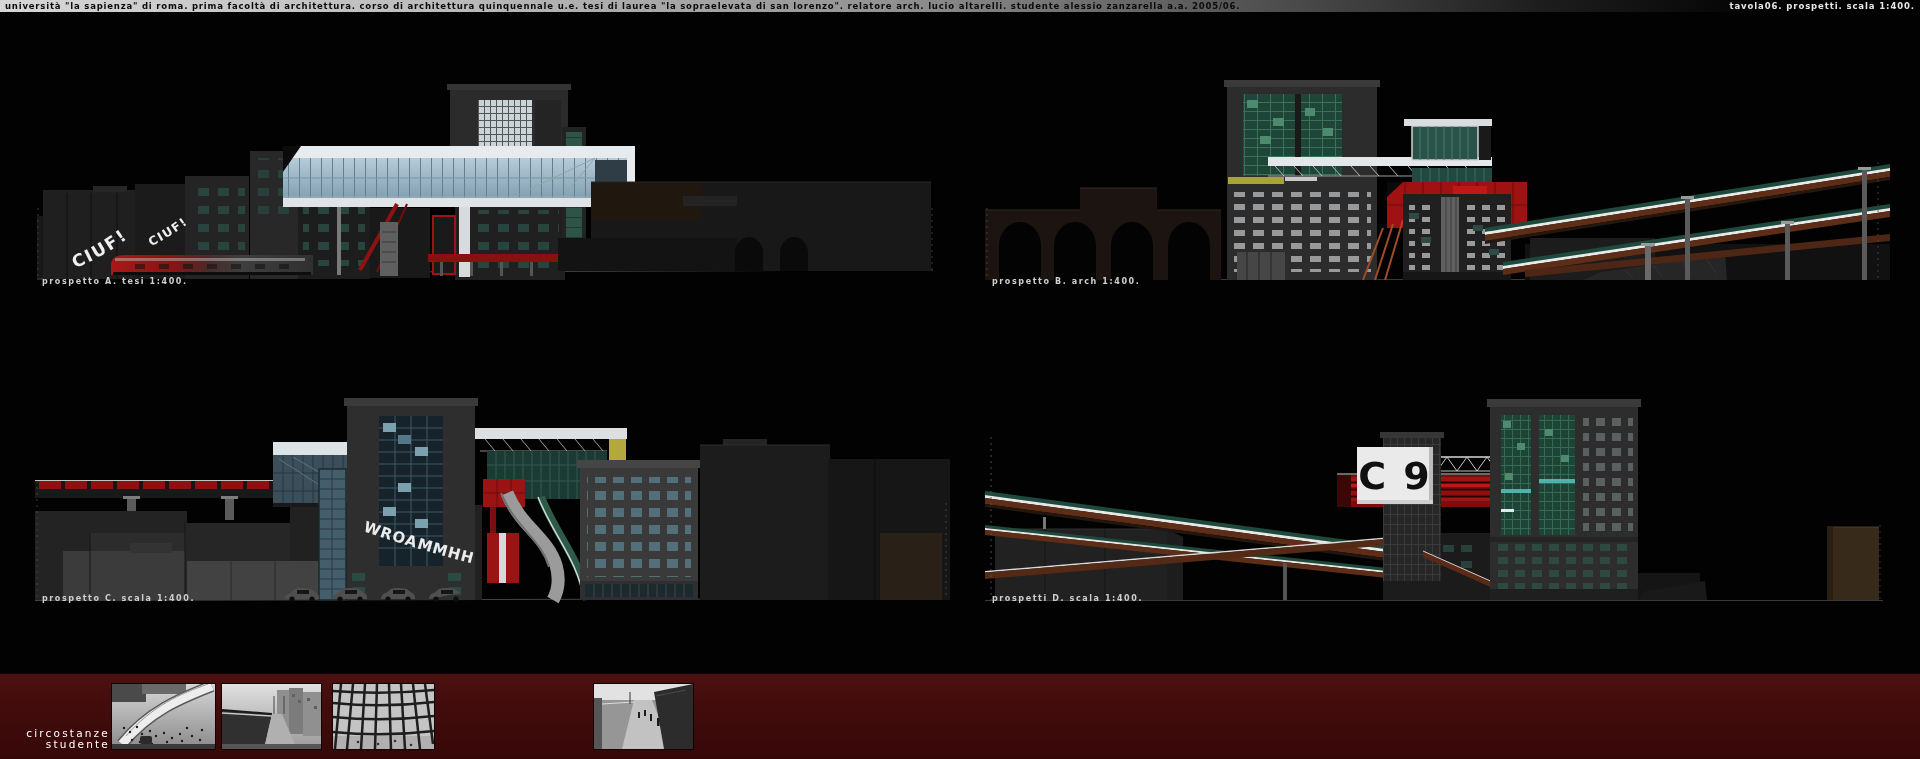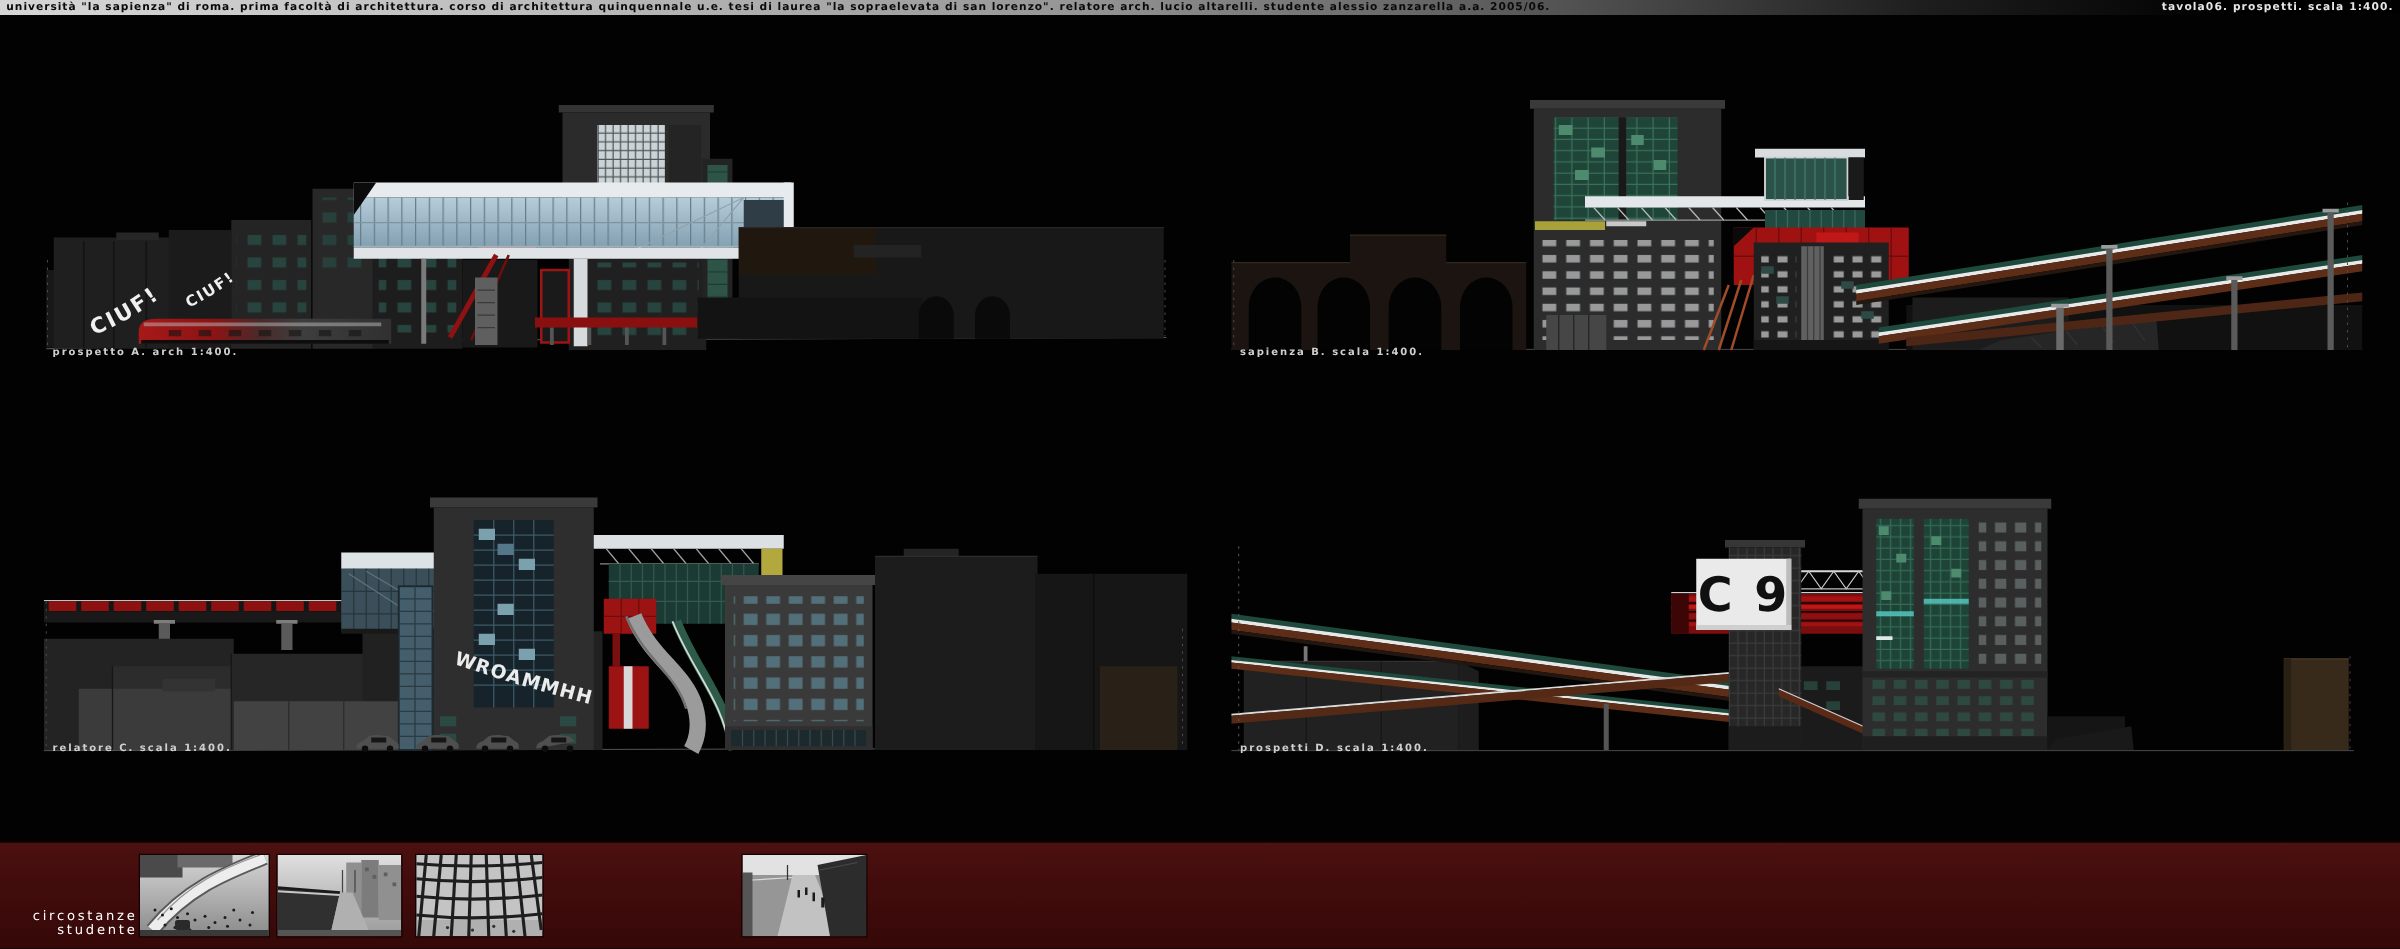--- a/index.html
+++ b/index.html
@@ -163,21 +163,21 @@
     <text font-size="17" font-weight="bold" fill="#f0f0f0" letter-spacing="2">
       <textPath href="#a-arc1">CIUF!</textPath>
     </text>
     <text font-size="12" font-weight="bold" fill="#f0f0f0" letter-spacing="1.5">
       <textPath href="#a-arc2">CIUF!</textPath>
     </text>
 
     <path d="M3,150 V218" stroke="#4a4a4a" stroke-width="0.8" stroke-dasharray="2,4"></path>
     <path d="M897,150 V211" stroke="#4a4a4a" stroke-width="0.8" stroke-dasharray="2,4"></path>
   </svg>
-  <div class="elev-label" style="left:42px;top:277px">prospetto A. arch 1:400.</div>
+  <div class="elev-label" style="left:42px;top:277px">prospetto A. tesi 1:400.</div>
 
   <svg class="elev" style="left:985px;top:58px" width="905" height="225" viewBox="0 0 905 225">
     <defs>
       <pattern id="b-win" width="19" height="13" patternUnits="userSpaceOnUse">
         <rect x="2" y="3" width="11" height="6" fill="#97999b"></rect>
       </pattern>
       <pattern id="b-win2" width="15" height="12" patternUnits="userSpaceOnUse">
         <rect x="2" y="3" width="8" height="5" fill="#9a9a9a"></rect>
       </pattern>
       <pattern id="b-ggrid" width="13" height="9" patternUnits="userSpaceOnUse">
@@ -277,21 +277,21 @@
       <rect x="700" y="141" width="5" height="81" fill="#5a5a5a"></rect>
       <rect x="796" y="163" width="13" height="3" fill="#9a9a9a"></rect>
       <rect x="800" y="166" width="5" height="56" fill="#5a5a5a"></rect>
       <rect x="873" y="109" width="13" height="3" fill="#9a9a9a"></rect>
       <rect x="877" y="112" width="5" height="110" fill="#5a5a5a"></rect>
     </g>
 
     <path d="M893,104 V222" stroke="#4a4a4a" stroke-width="0.8" stroke-dasharray="2,4"></path>
     <path d="M2,150 V222" stroke="#4a4a4a" stroke-width="0.8" stroke-dasharray="2,4"></path>
   </svg>
-  <div class="elev-label" style="left:992px;top:277px">sapienza B. scala 1:400.</div>
+  <div class="elev-label" style="left:992px;top:277px">prospetto B. arch 1:400.</div>
 
   <svg class="elev" style="left:35px;top:385px" width="915" height="222" viewBox="0 0 915 222">
     <defs>
       <pattern id="c-win" width="18" height="17" patternUnits="userSpaceOnUse">
         <rect x="2" y="4" width="11" height="9" fill="#53707a"></rect>
       </pattern>
       <pattern id="c-tick" width="26" height="8" patternUnits="userSpaceOnUse">
         <rect x="0" y="0" width="4" height="8" fill="#151515"></rect>
       </pattern>
       <path id="c-arc" d="M328,146 Q386,166 452,182" fill="none"></path>
@@ -425,21 +425,21 @@
       </g>
     </g>
 
     <text font-size="15" font-weight="bold" fill="#ececec" letter-spacing="1">
       <textPath href="#c-arc">WROAMMHH</textPath>
     </text>
 
     <path d="M2,96 V214" stroke="#4a4a4a" stroke-width="0.8" stroke-dasharray="2,4"></path>
     <path d="M911,118 V212" stroke="#4a4a4a" stroke-width="0.8" stroke-dasharray="2,4"></path>
   </svg>
-  <div class="elev-label" style="left:42px;top:594px">relatore C. scala 1:400.</div>
+  <div class="elev-label" style="left:42px;top:594px">prospetto C. scala 1:400.</div>
 
   <svg class="elev" style="left:985px;top:385px" width="905" height="222" viewBox="0 0 905 222">
     <defs>
       <pattern id="d-win" width="16" height="15" patternUnits="userSpaceOnUse">
         <rect x="3" y="3" width="9" height="8" fill="#5a5f5f"></rect>
       </pattern>
       <pattern id="d-win2" width="17" height="13" patternUnits="userSpaceOnUse">
         <rect x="3" y="3" width="10" height="7" fill="#2e4a40"></rect>
       </pattern>
       <pattern id="d-grid" width="7" height="10" patternUnits="userSpaceOnUse">

